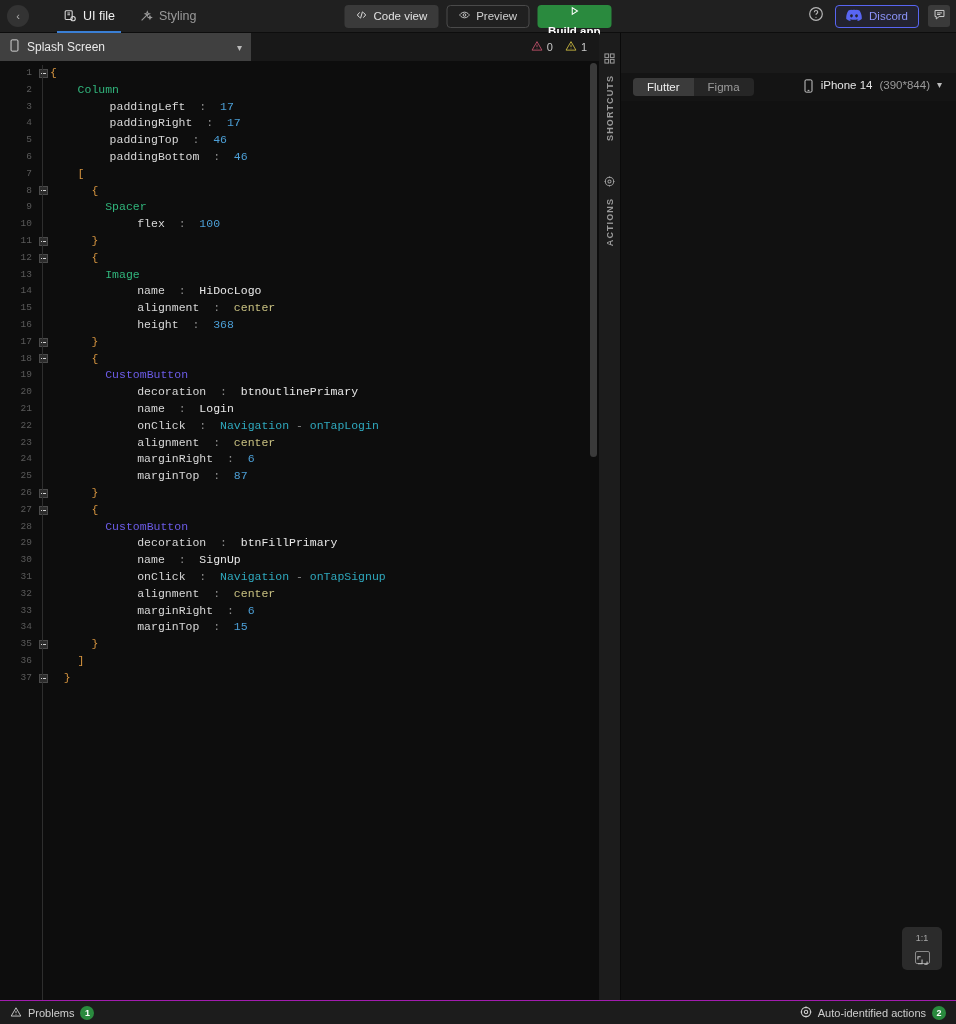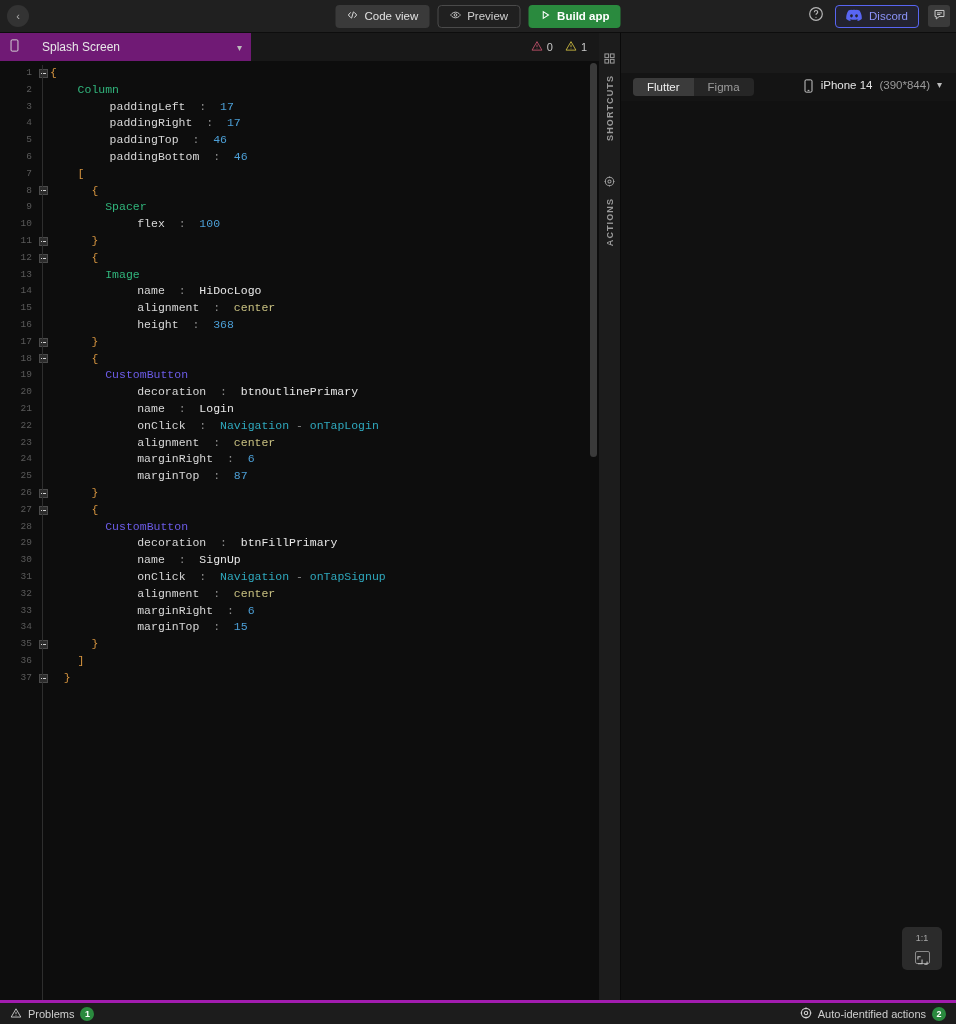--- a/index.html
+++ b/index.html
@@ -39,21 +39,21 @@
     position: absolute; left: 50%; transform: translateX(-50%);
     display: flex; align-items: center; gap: 8px;
   }
   .btn {
     display: flex; align-items: center; gap: 6px; height: 23px;
     padding: 0 11px; border-radius: 4px; font-size: 11.5px;
     cursor: pointer; white-space: nowrap;
   }
   .btn-dark { background: #3a3a3a; color: #e0e0e0; }
   .btn-outline { background: transparent; color: #cfcfcf; border: 1px solid #4a4a4a; }
-  .btn-green { background: #2a8a3e; color: #fff; font-weight: bold; }
+  .btn-green { background: #2a8a3e; color: #fff; font-weight: bold; flex-direction: column; }
 
   .right-actions {
     position: absolute; right: 6px; display: flex; align-items: center; gap: 9px;
   }
   .icon-btn {
     width: 20px; height: 20px; display: flex; align-items: center;
     justify-content: center; color: #b5b5b5; cursor: pointer;
   }
   .discord-btn {
     display: flex; align-items: center; gap: 7px; height: 23px; padding: 0 10px;
@@ -71,22 +71,22 @@
   
   .editor-pane {
     width: 599px; display: flex; flex-direction: column;
     background: #0d0d0d; min-height: 0;
   }
   .file-bar {
     height: 28px; display: flex; align-items: center; background: #181818;
     flex: 0 0 28px; position: relative;
   }
   .file-select {
-    width: 251px; height: 28px; background: #701a75; display: flex;
-    align-items: center; padding: 0 9px; gap: 22px; cursor: pointer;
+    width: 251px; height: 28px; background: #404040; display: flex;
+    align-items: center; padding: 0 9px; gap: 7px; cursor: pointer;
     font-size: 12px; color: #e8e8e8;
   }
   .file-select .chev { margin-left: auto; font-size: 10px; color: #bbb; }
   .diag { position: absolute; right: 12px; display: flex; align-items: center; gap: 12px; font-size: 11px; }
   .diag .grp { display: flex; align-items: center; gap: 4px; color: #c8c8c8; }
 
   .lifecycle {
     height: 22px; display: flex; align-items: center; gap: 6px;
     padding-left: 7px; background: #0d0d0d; flex: 0 0 22px;
     font-family: "Liberation Mono", monospace; font-size: 11.5px; color: #dcdcdc;
@@ -174,40 +174,62 @@
   .zoom-panel .lbl { font-size: 9px; color: #a8a8a8; cursor: pointer; }
   .zoom-panel .fit {
     width: 15px; height: 13px; border: 1px solid #8a8a8a; border-radius: 2px;
     cursor: pointer; position: relative;
   }
 
   
   .statusbar {
     height: 24px; flex: 0 0 24px; background: #1c1c1c; display: flex;
     align-items: center; padding: 0 10px; font-size: 11px; color: #cfcfcf;
-    border-top: 3px solid #a21caf;
+    border-top: 1px solid #a21caf;
   }
   .status-left, .status-right { display: flex; align-items: center; gap: 6px; cursor: pointer; }
   .status-right { margin-left: auto; }
   .badge {
     min-width: 14px; height: 14px; padding: 0 4px; border-radius: 7px;
     background: #2a8a3e; color: #fff; font-size: 9px; display: flex;
     align-items: center; justify-content: center; font-weight: bold;
   }
 </style>
 </head>
 <body>
 
 <div class="app">
 
   <div class="topbar">
     <div class="back-btn">
       <span>‹</span>
     </div>
 
+    <div class="tabs">
+      <div class="tab active">
+        <span>
+          <svg width="14" height="14" viewBox="0 0 16 16" fill="none" stroke="#d8d8d8" stroke-width="1.2">
+            <rect x="2.5" y="2" width="8" height="10" rx="1"></rect>
+            <path d="M5 4.5h3M5 6.5h3"></path>
+            <circle cx="11.5" cy="11" r="2.5"></circle>
+          </svg>
+        </span>
+        <span>UI file</span>
+      </div>
+      <div class="tab">
+        <span>
+          <svg width="14" height="14" viewBox="0 0 16 16" fill="none" stroke="#9a9a9a" stroke-width="1.2">
+            <path d="M3 13L11 5"></path>
+              <path d="M9.5 3l.7 1.8 1.8.7-1.8.7-.7 1.8-.7-1.8L7 5.5l1.8-.7z"></path>
+            <path d="M12.5 8l.5 1.2 1.2.5-1.2.5-.5 1.2-.5-1.2L10.8 9.7l1.2-.5z"></path>
+          </svg>
+        </span>
+        <span>Styling</span>
+      </div>
+    </div>
 
     <div class="center-actions">
       <div class="btn btn-dark">
         <span>
           <svg width="12" height="12" viewBox="0 0 16 16" fill="none" stroke="#e0e0e0" stroke-width="1.3">
             <path d="M5.5 4.5L2.5 8l3 3.5M10.5 4.5L13.5 8l-3 3.5M9.3 3.5l-2.6 9"></path>
           </svg>
         </span>
         <span>Code view</span>
       </div>

